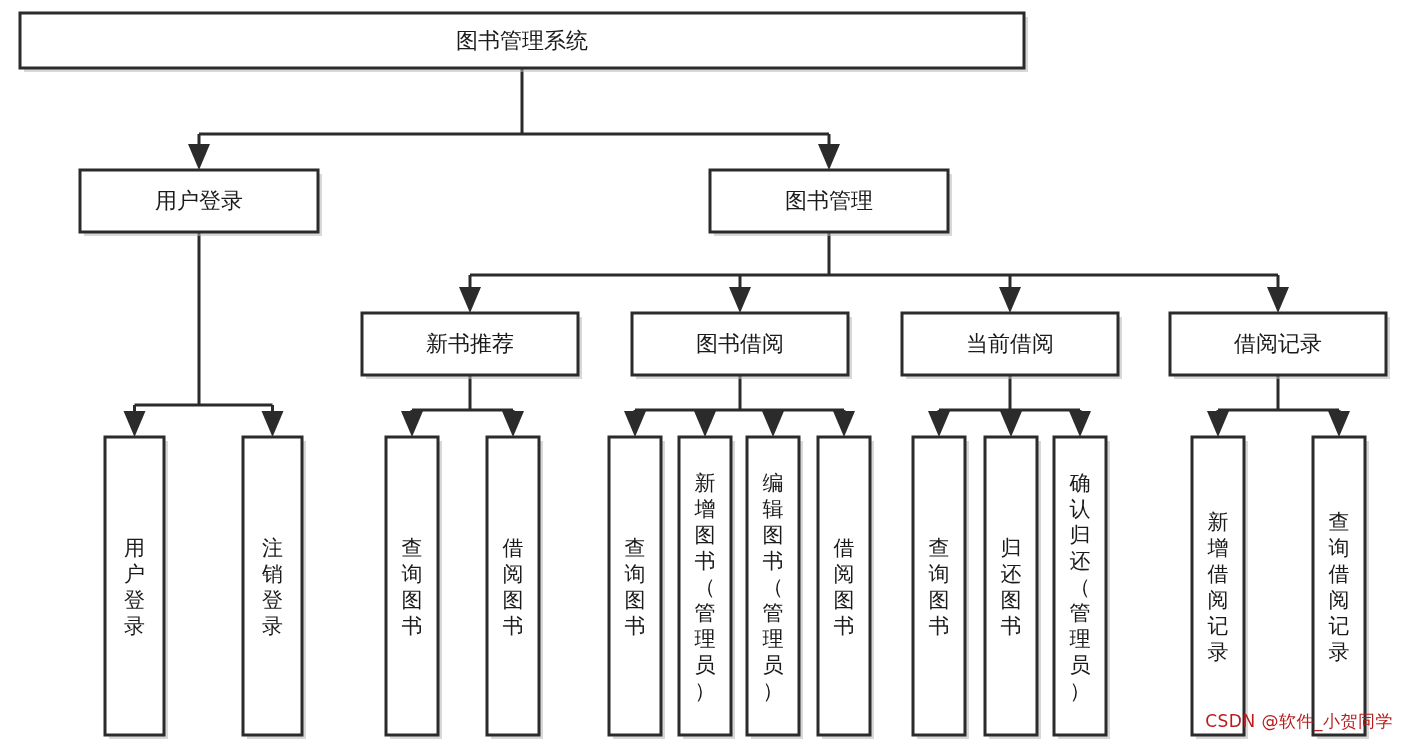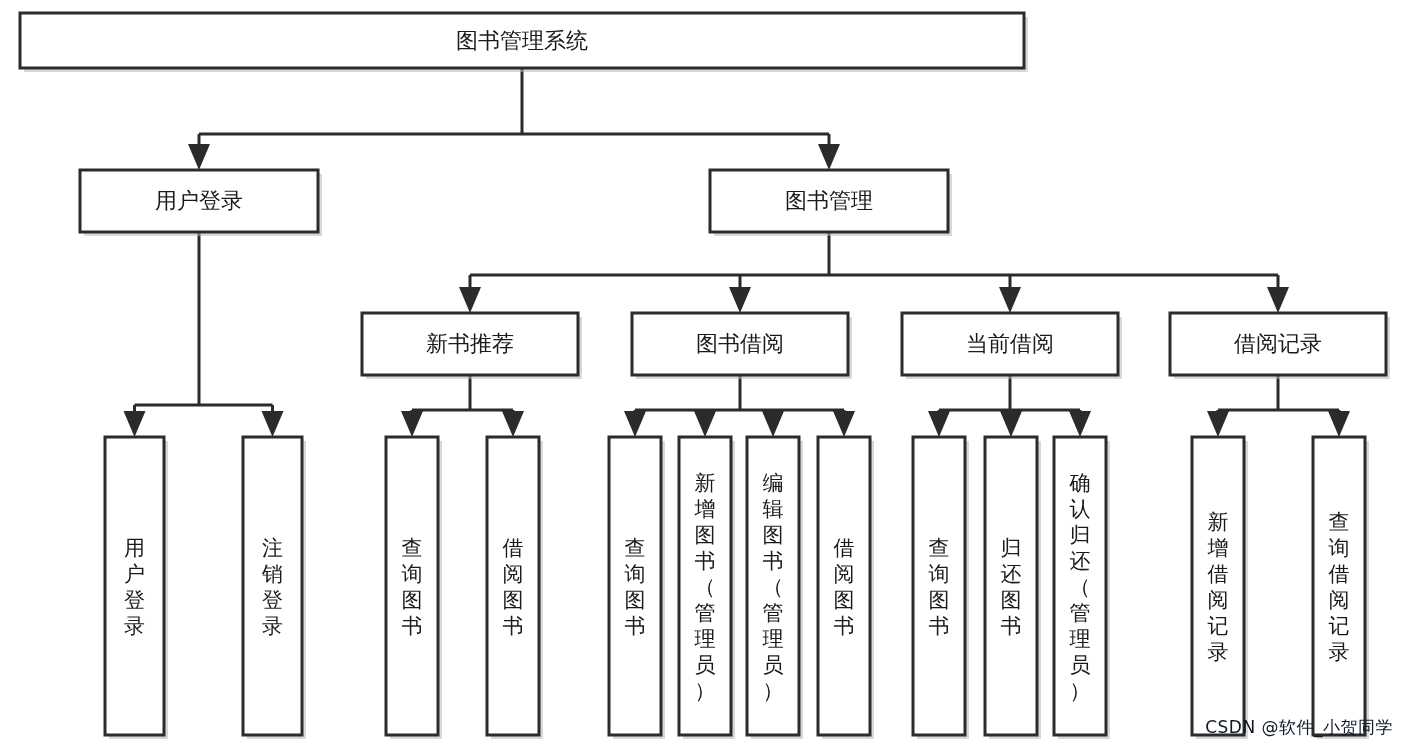--- a/index.html
+++ b/index.html
@@ -51,24 +51,24 @@
   }
   .node-label-v {
     font-family: "DejaVu Sans", "Liberation Sans", sans-serif;
     font-size: 21px;
     fill: #1a1a1a;
     text-anchor: middle;
   }
   .watermark {
     position: absolute;
     right: 12px;
-    bottom: 8px;
+    bottom: 14px;
     font-family: "DejaVu Sans", "Liberation Sans", sans-serif;
     font-size: 17px;
-    color: #0f172a;
+    color: #b91c1c;
     white-space: nowrap;
     letter-spacing: 0.5px;
     user-select: none;
   }
 </style>
 </head>
 <body>
 
 <div id="diagram-root">
   <svg id="flowchart" viewBox="0 0 1405 747" xmlns="http://www.w3.org/2000/svg">

